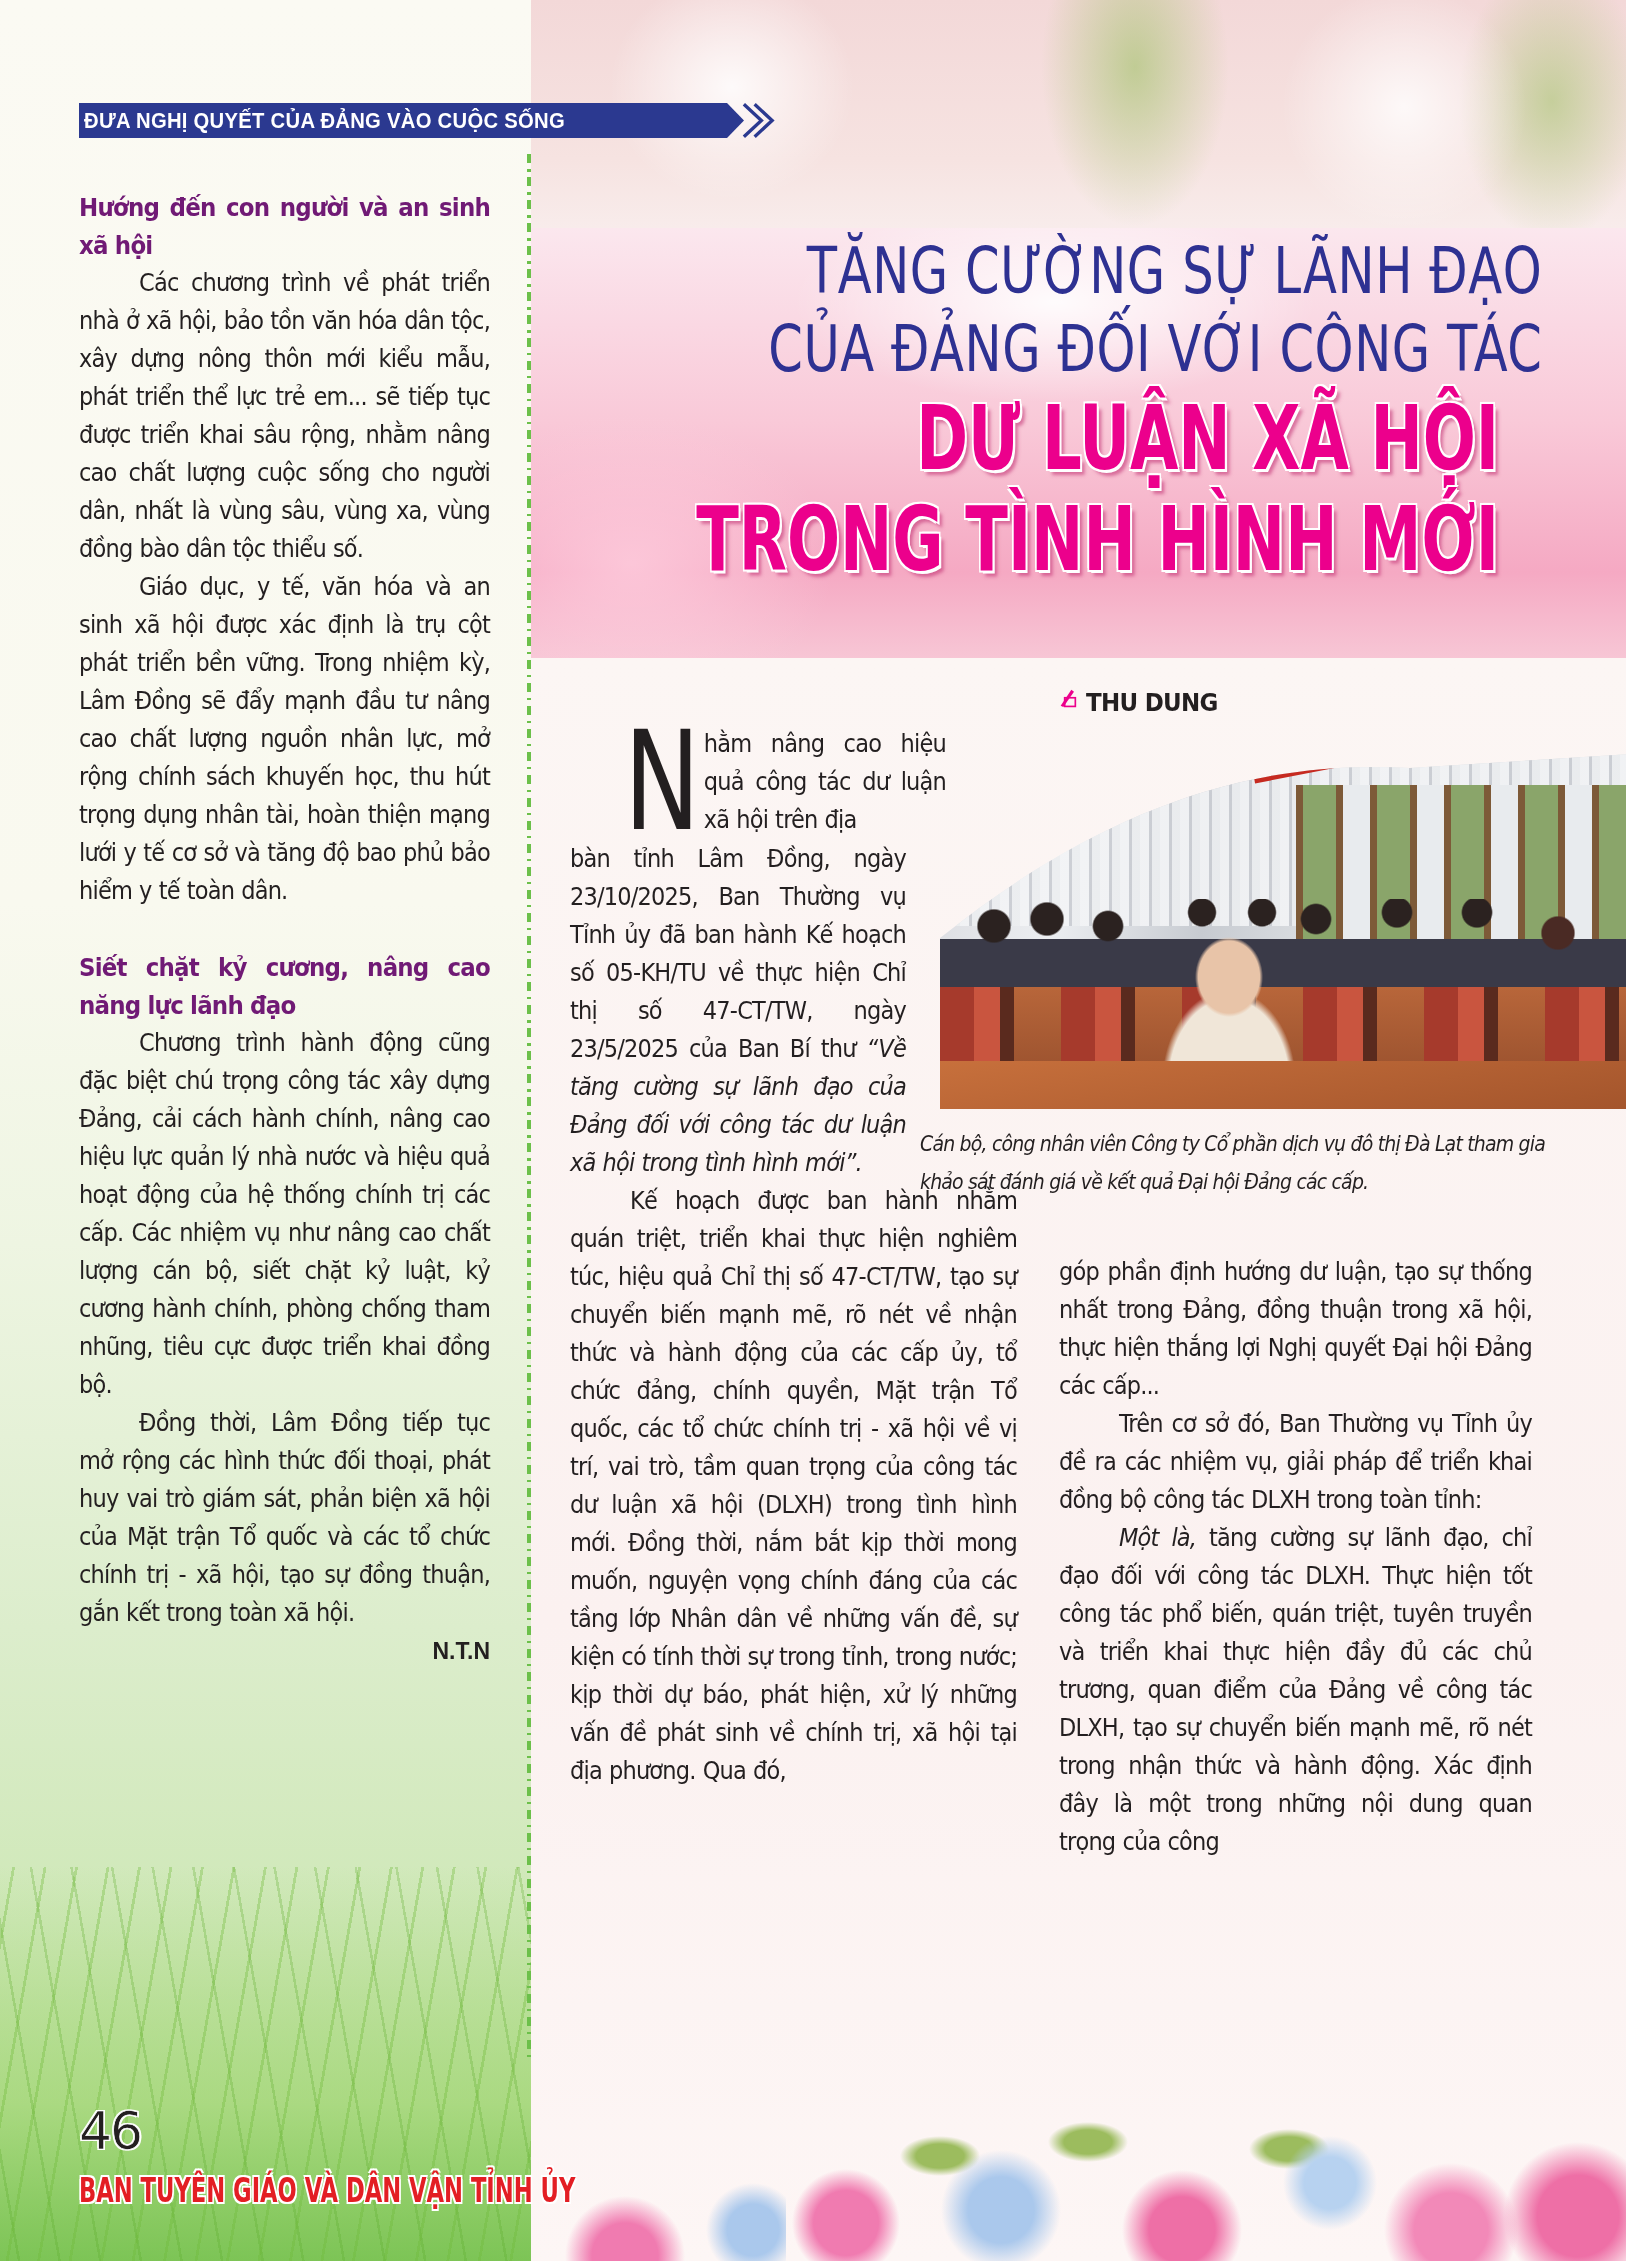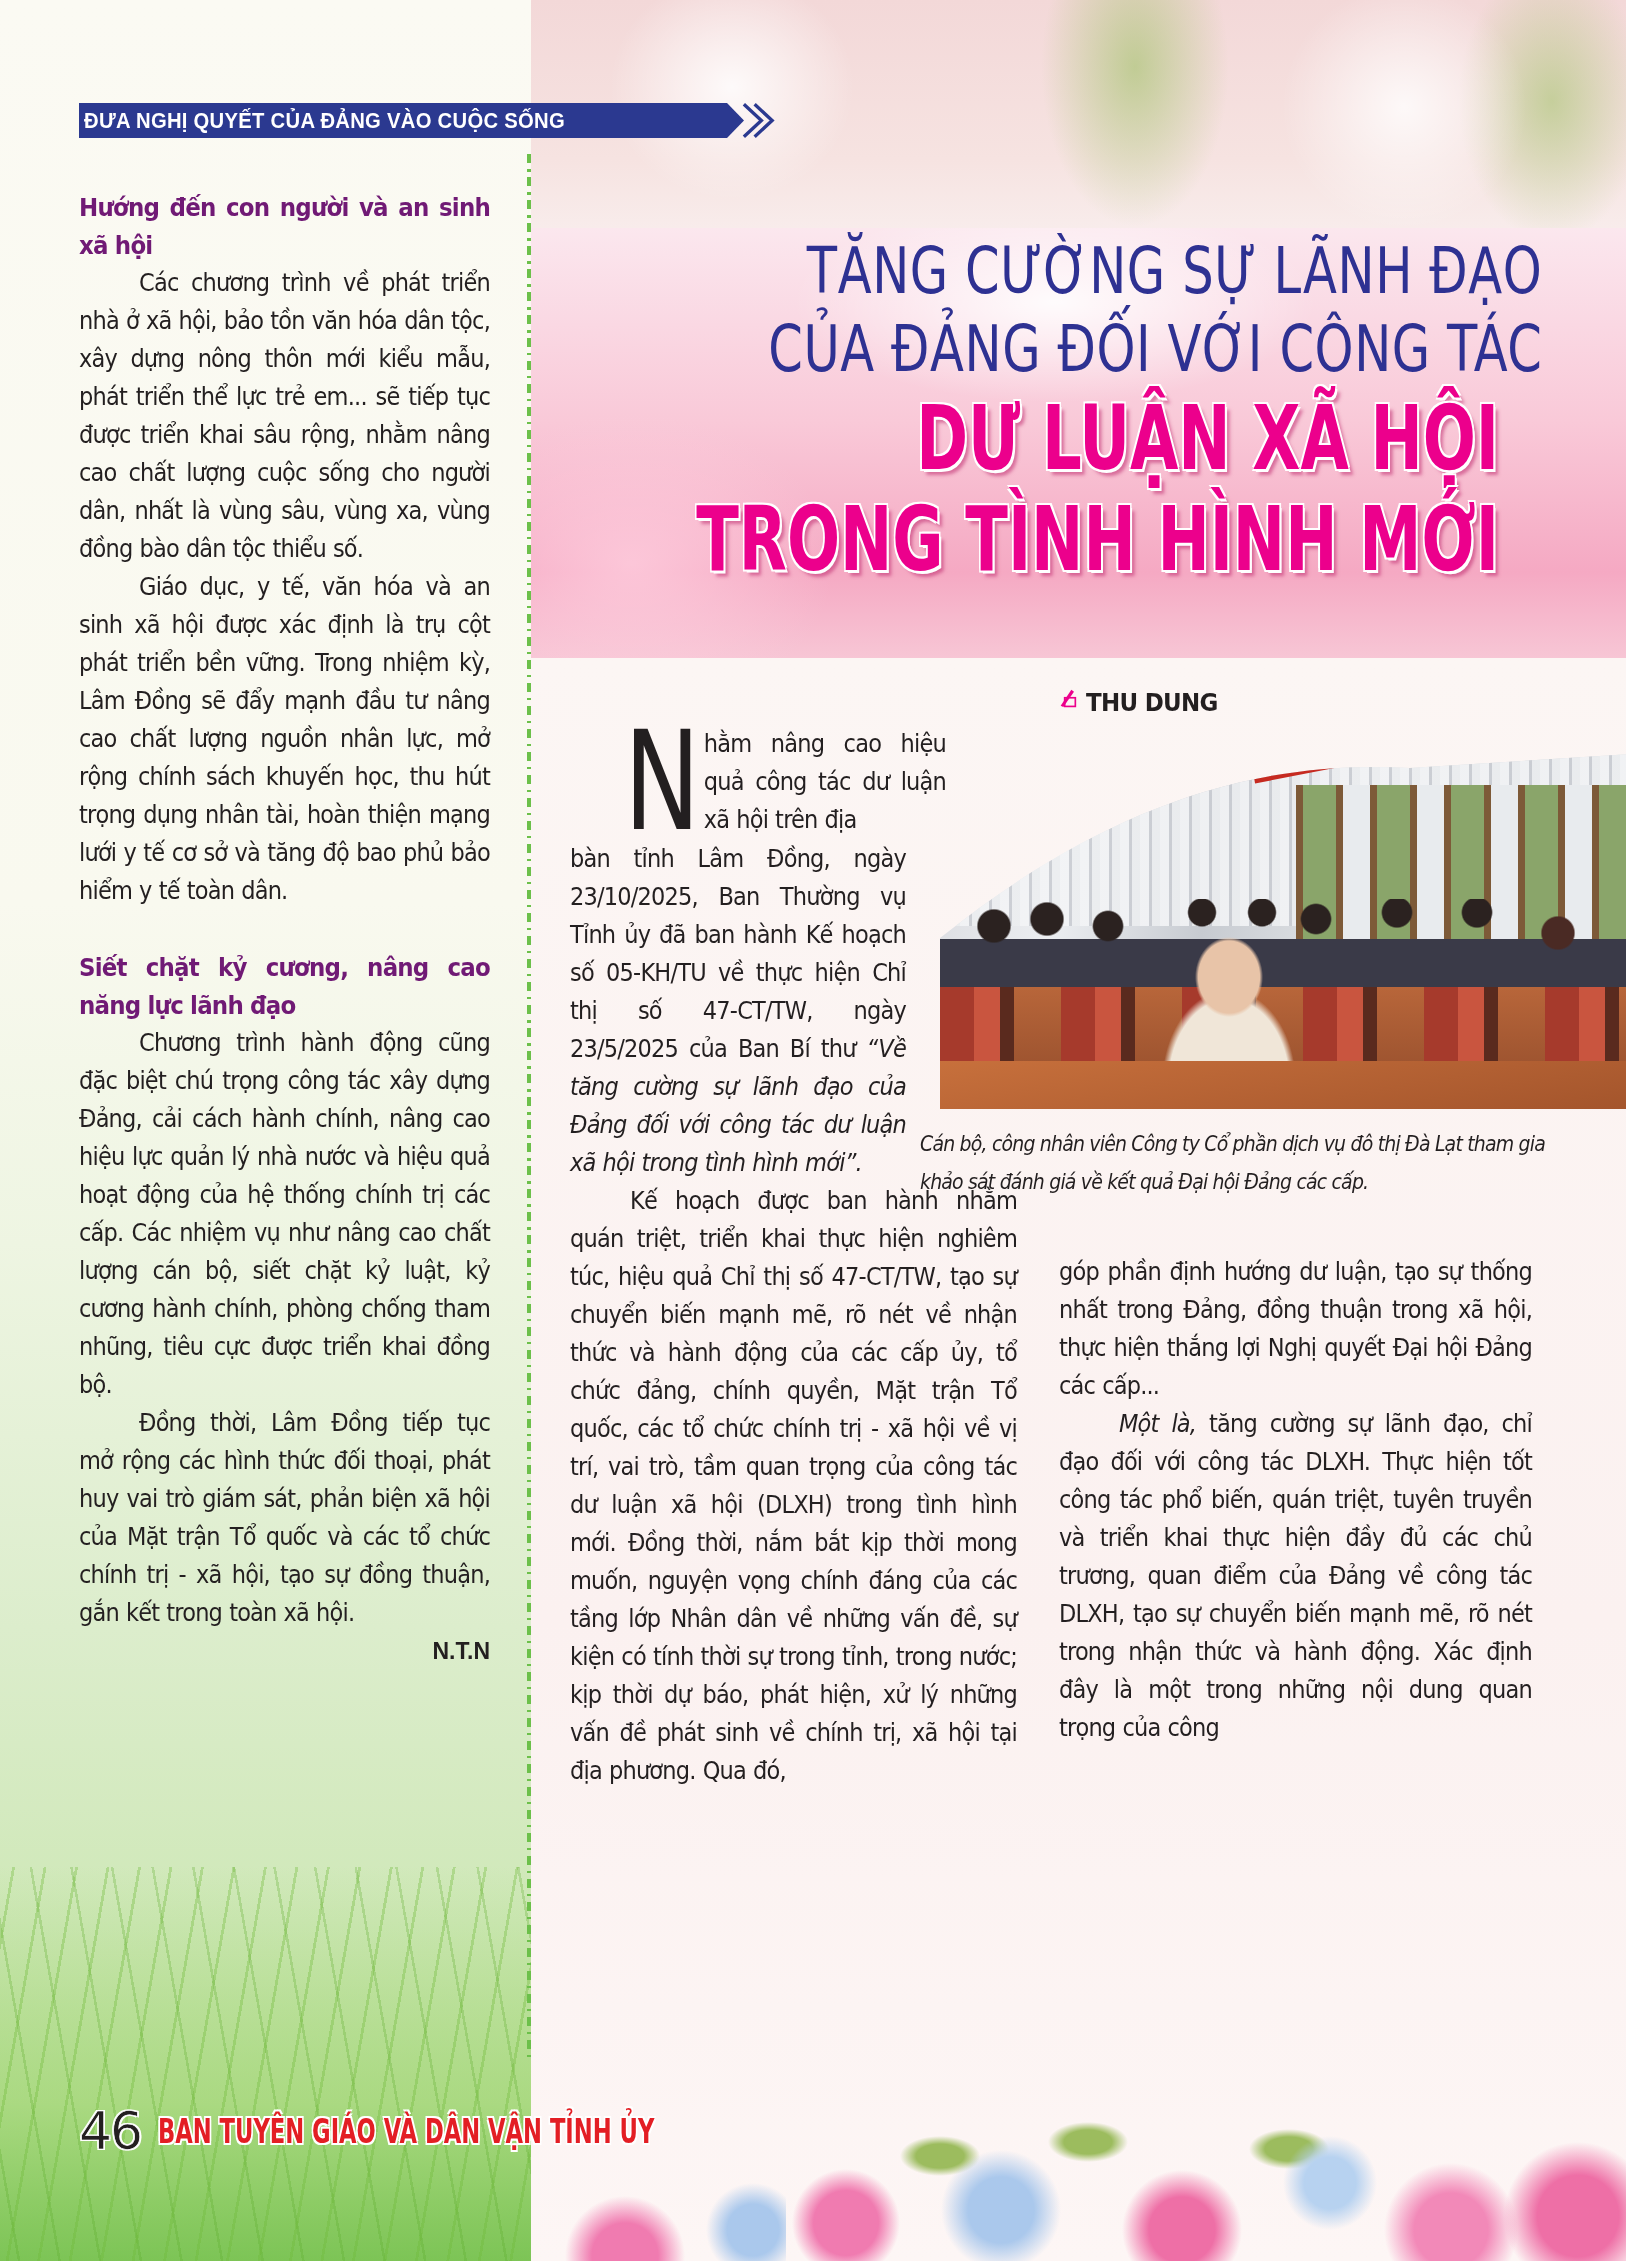--- a/index.html
+++ b/index.html
@@ -238,20 +238,21 @@
     </p>
   </div>
   <p class="body-text" style="width:336px; clear:both;">
     <span>bàn tỉnh Lâm Đồng, ngày 23/10/2025, Ban Thường vụ Tỉnh ủy đã ban hành Kế hoạch số 05-KH/TU về thực hiện Chỉ thị số 47-CT/TW, ngày 23/5/2025 của Ban Bí thư </span><span class="italic">“Về tăng cường sự lãnh đạo của Đảng đối với công tác dư luận xã hội trong tình hình mới”.</span>
   </p>
   <p class="body-text indent">Kế hoạch được ban hành nhằm quán triệt, triển khai thực hiện nghiêm túc, hiệu quả Chỉ thị số 47-CT/TW, tạo sự chuyển biến mạnh mẽ, rõ nét về nhận thức và hành động của các cấp ủy, tổ chức đảng, chính quyền, Mặt trận Tổ quốc, các tổ chức chính trị - xã hội về vị trí, vai trò, tầm quan trọng của công tác dư luận xã hội (DLXH) trong tình hình mới. Đồng thời, nắm bắt kịp thời mong muốn, nguyện vọng chính đáng của các tầng lớp Nhân dân về những vấn đề, sự kiện có tính thời sự trong tỉnh, trong nước; kịp thời dự báo, phát hiện, xử lý những vấn đề phát sinh về chính trị, xã hội tại địa phương. Qua đó,</p>
 </div>
 
 <div class="col col-right">
   <p class="body-text">góp phần định hướng dư luận, tạo sự thống nhất trong Đảng, đồng thuận trong xã hội, thực hiện thắng lợi Nghị quyết Đại hội Đảng các cấp...</p>
+  <p class="body-text indent">Trên cơ sở đó, Ban Thường vụ Tỉnh ủy đề ra các nhiệm vụ, giải pháp để triển khai đồng bộ công tác DLXH trong toàn tỉnh:</p>
   <p class="body-text indent"><span class="italic">Một là,</span><span> tăng cường sự lãnh đạo, chỉ đạo đối với công tác DLXH. Thực hiện tốt công tác phổ biến, quán triệt, tuyên truyền và triển khai thực hiện đầy đủ các chủ trương, quan điểm của Đảng về công tác DLXH, tạo sự chuyển biến mạnh mẽ, rõ nét trong nhận thức và hành động. Xác định đây là một trong những nội dung quan trọng của công</span></p>
 </div>
 
-<div style="position:absolute; left:79px; top:2101px; display:flex; align-items:center; gap:17px;">
+<div style="position:absolute; left:79px; top:2101px; display:flex; align-items:flex-start; gap:9px;flex-direction:column;">
   <span style="font-family:'DejaVu Sans', sans-serif; font-size:52px; color:#231f20; -webkit-text-stroke:0.7px #fff; text-shadow:1.3px 1.3px 0 #fff,-1.3px -1.3px 0 #fff,1.3px -1.3px 0 #fff,-1.3px 1.3px 0 #fff; letter-spacing:-2px;">46</span>
   <span style="font-family:'DejaVu Sans Condensed','DejaVu Sans',sans-serif; font-weight:bold; font-size:34px; color:#e31e24; display:inline-block; transform:scaleX(0.74); transform-origin:left center; white-space:nowrap; text-shadow:2px 2px 0 #fff,-2px -2px 0 #fff,2px -2px 0 #fff,-2px 2px 0 #fff;">BAN TUYÊN GIÁO VÀ DÂN VẬN TỈNH ỦY</span>
 </div>
 
 
 </body></html>

